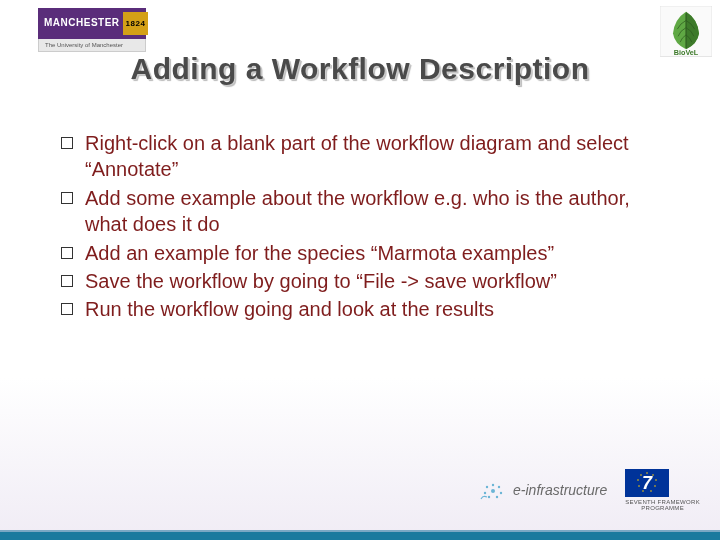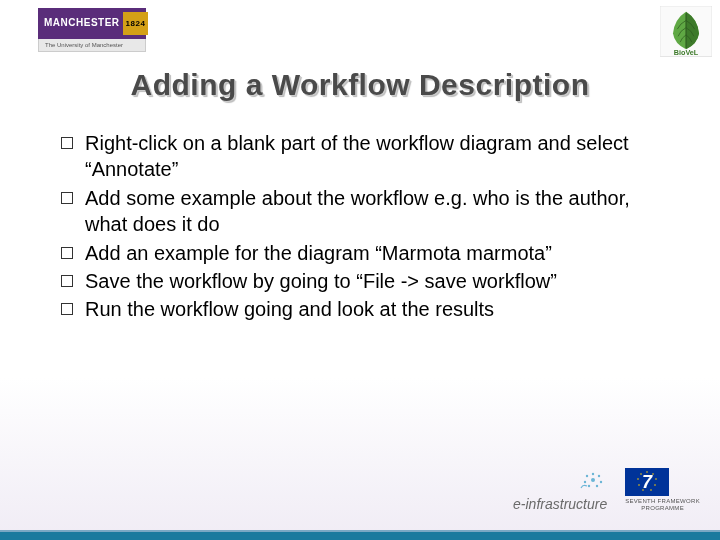--- a/index.html
+++ b/index.html
@@ -50,21 +50,21 @@
   }
   .logo-biovel {
     position: absolute;
     top: 6px;
     right: 8px;
     width: 52px;
     height: 70px;
   }
   .title {
     position: absolute;
-    top: 68px;
+    top: 52px;
     left: 0;
     width: 100%;
     text-align: center;
     font-size: 30px;
     font-weight: bold;
     color: #4a4a4a;
     text-shadow: 1px 1px 0 #ccc, 2px 2px 1px #bbb;
     letter-spacing: 0.5px;
   }
   .content {
@@ -74,21 +74,21 @@
     right: 50px;
   }
   .bullet-list {
     list-style: none;
   }
   .bullet-list li {
     position: relative;
     padding-left: 30px;
     font-size: 20px;
     line-height: 1.32;
-    color: #000000;
+    color: #7f1d1d;
     margin-bottom: 2px;
   }
   .bullet-list li::before {
     content: "";
     position: absolute;
     left: 6px;
     top: 7px;
     width: 10px;
     height: 10px;
     border: 1.5px solid #333;
@@ -97,23 +97,22 @@
   .footer-logos {
     position: absolute;
     bottom: 28px;
     right: 20px;
     display: flex;
     align-items: center;
     gap: 18px;
   }
   .einfra {
     display: flex;
-    align-items: flex-end;
+    align-items: center;
     gap: 6px;
-    flex-direction: column;
   }
   .einfra-icon {
     width: 28px;
     height: 22px;
   }
   .einfra-text {
     font-size: 14px;
     color: #6a6a6a;
     font-style: italic;
   }
@@ -175,21 +174,21 @@
       <text x="36" y="68" font-size="10" font-weight="bold" text-anchor="middle" fill="#3d7a2a" font-family="Arial">BioVeL</text>
     </svg>
   </div>
 
   <h1 class="title">Adding a Workflow Description</h1>
 
   <div class="content">
     <ul class="bullet-list">
       <li>Right-click on a blank part of the workflow diagram and select “Annotate”</li>
       <li>Add some example about the workflow e.g. who is the author, what does it do</li>
-      <li>Add an example for the diagram “Marmota marmota”</li>
+      <li>Add an example for the species “Marmota examples”</li>
       <li>Save the workflow by going to “File -&gt; save workflow”</li>
       <li>Run the workflow going and look at the results</li>
     </ul>
   </div>
 
   <div class="footer-logos">
     <div class="einfra">
       <svg class="einfra-icon" viewBox="0 0 28 22">
         <circle cx="8" cy="8" r="1.2" fill="#6bb5d6"></circle>
         <circle cx="14" cy="6" r="1.2" fill="#6bb5d6"></circle>

